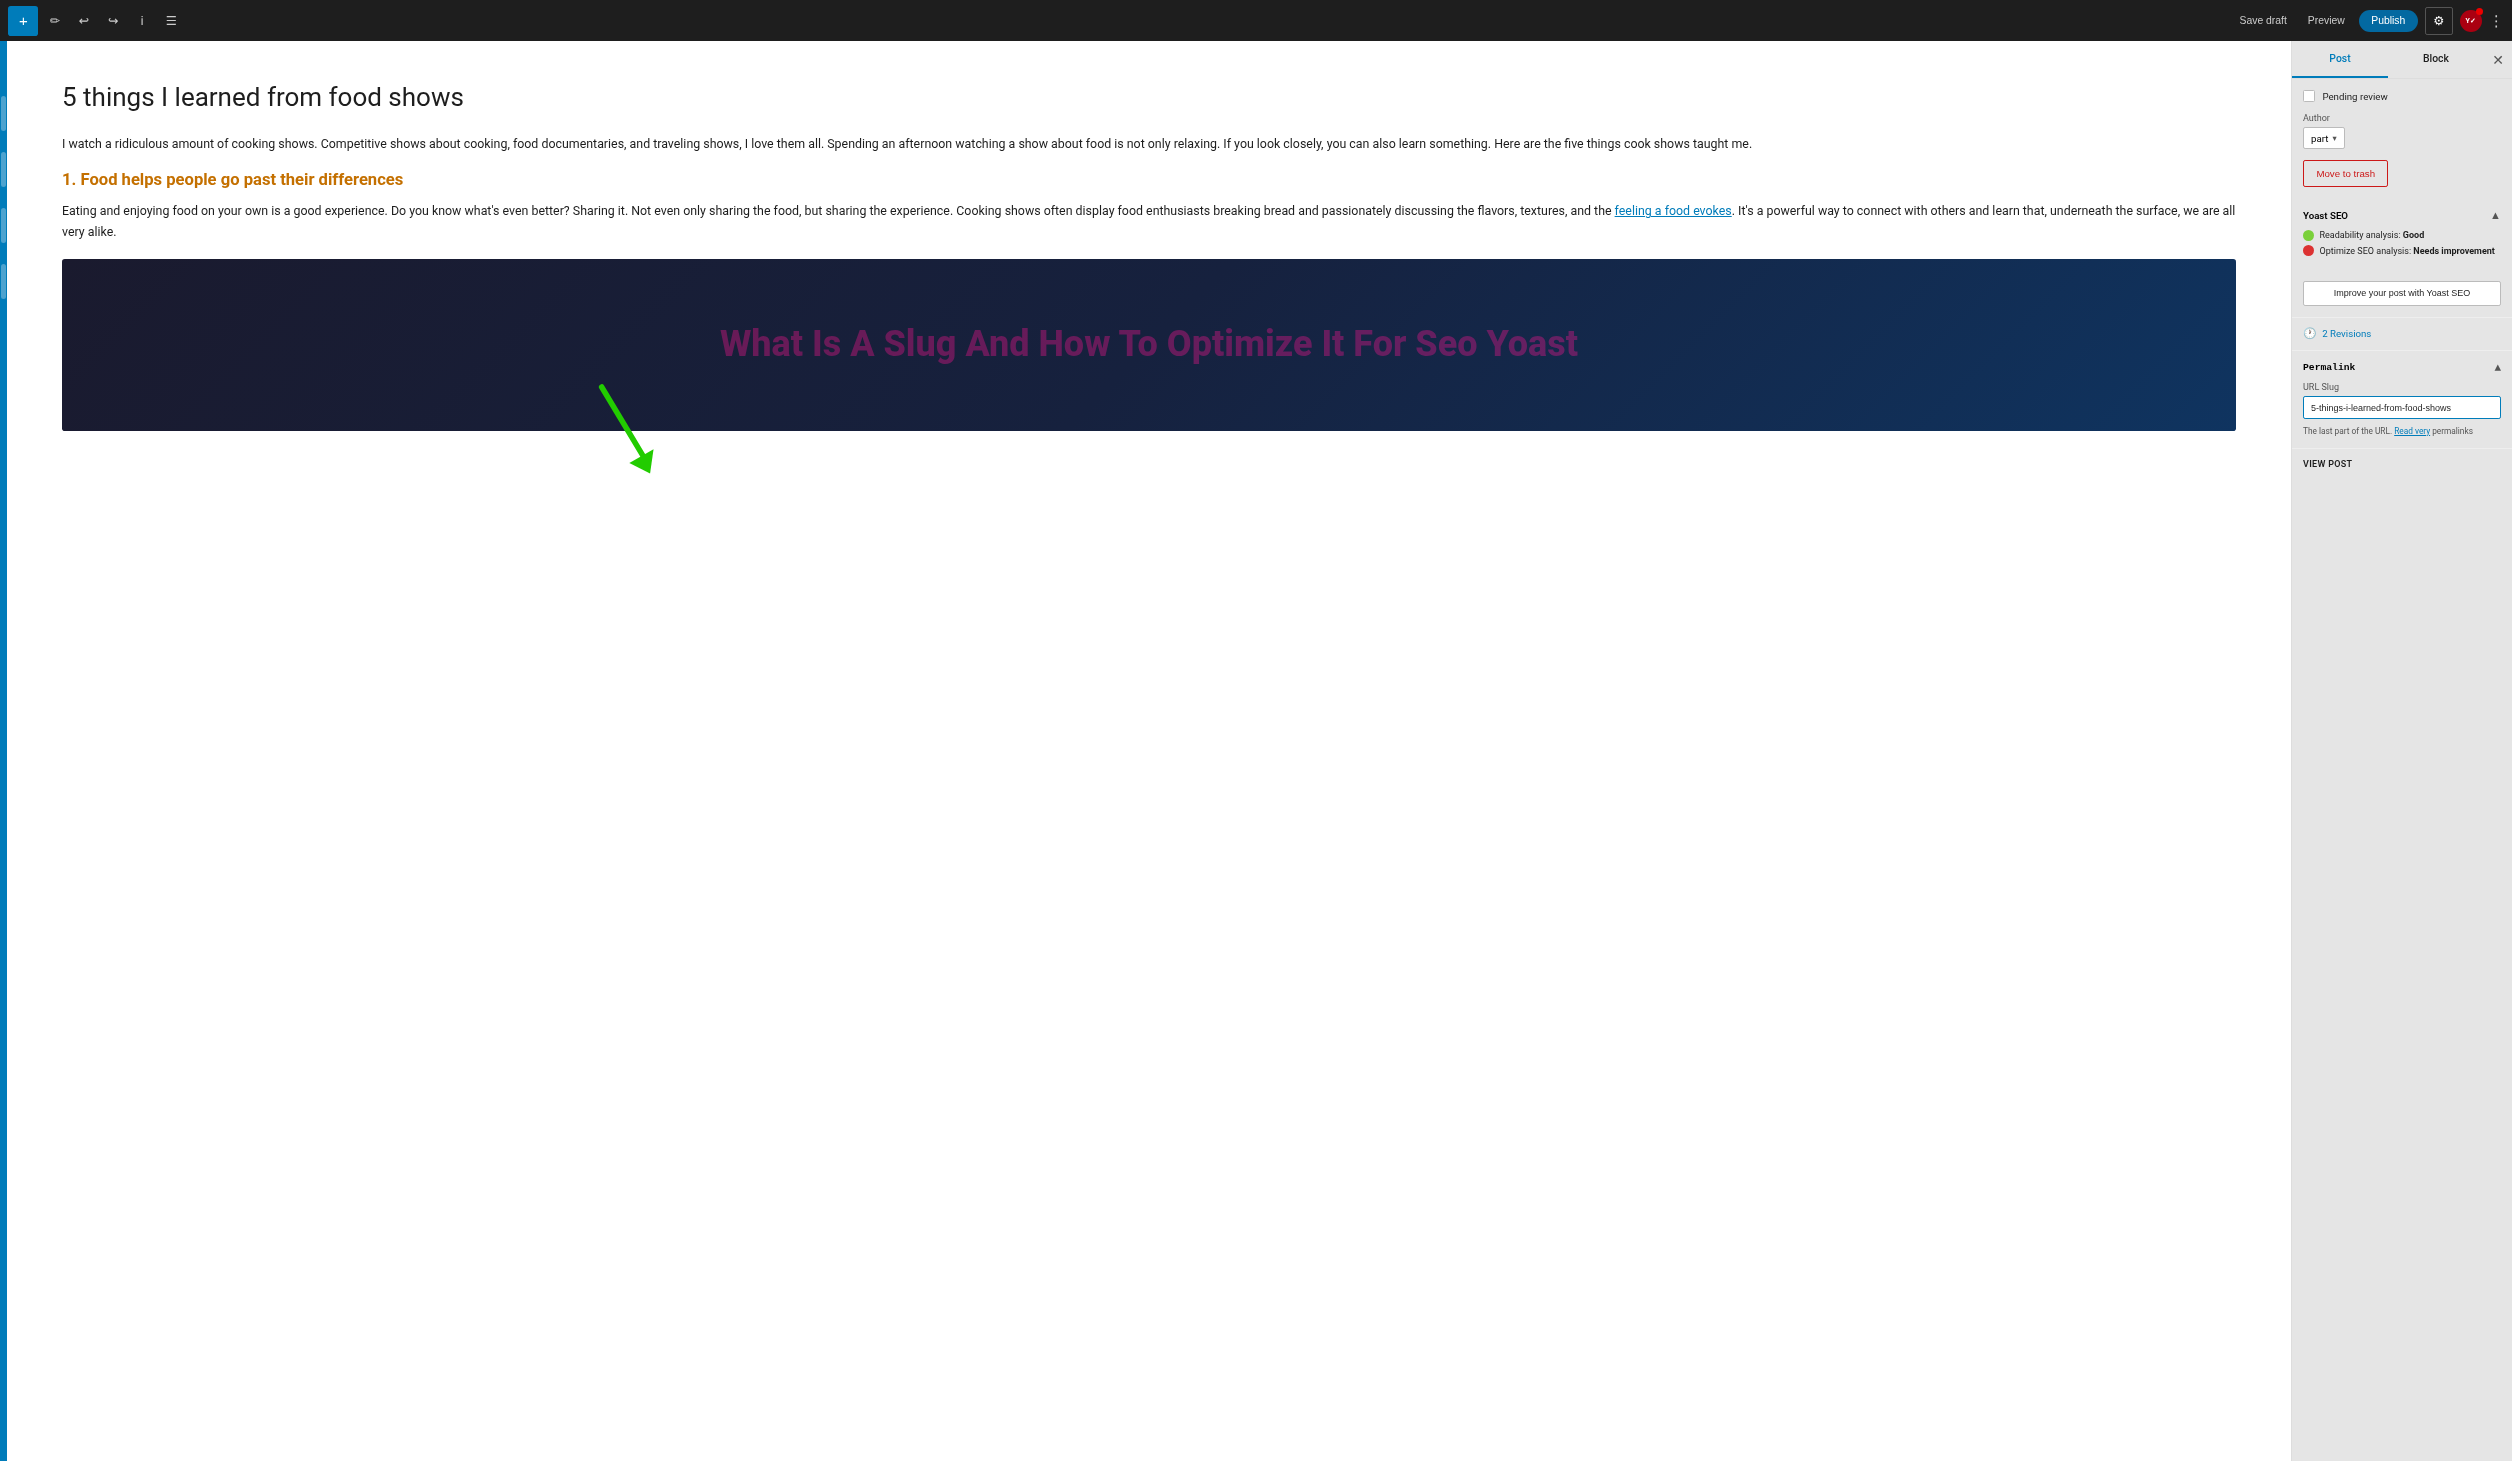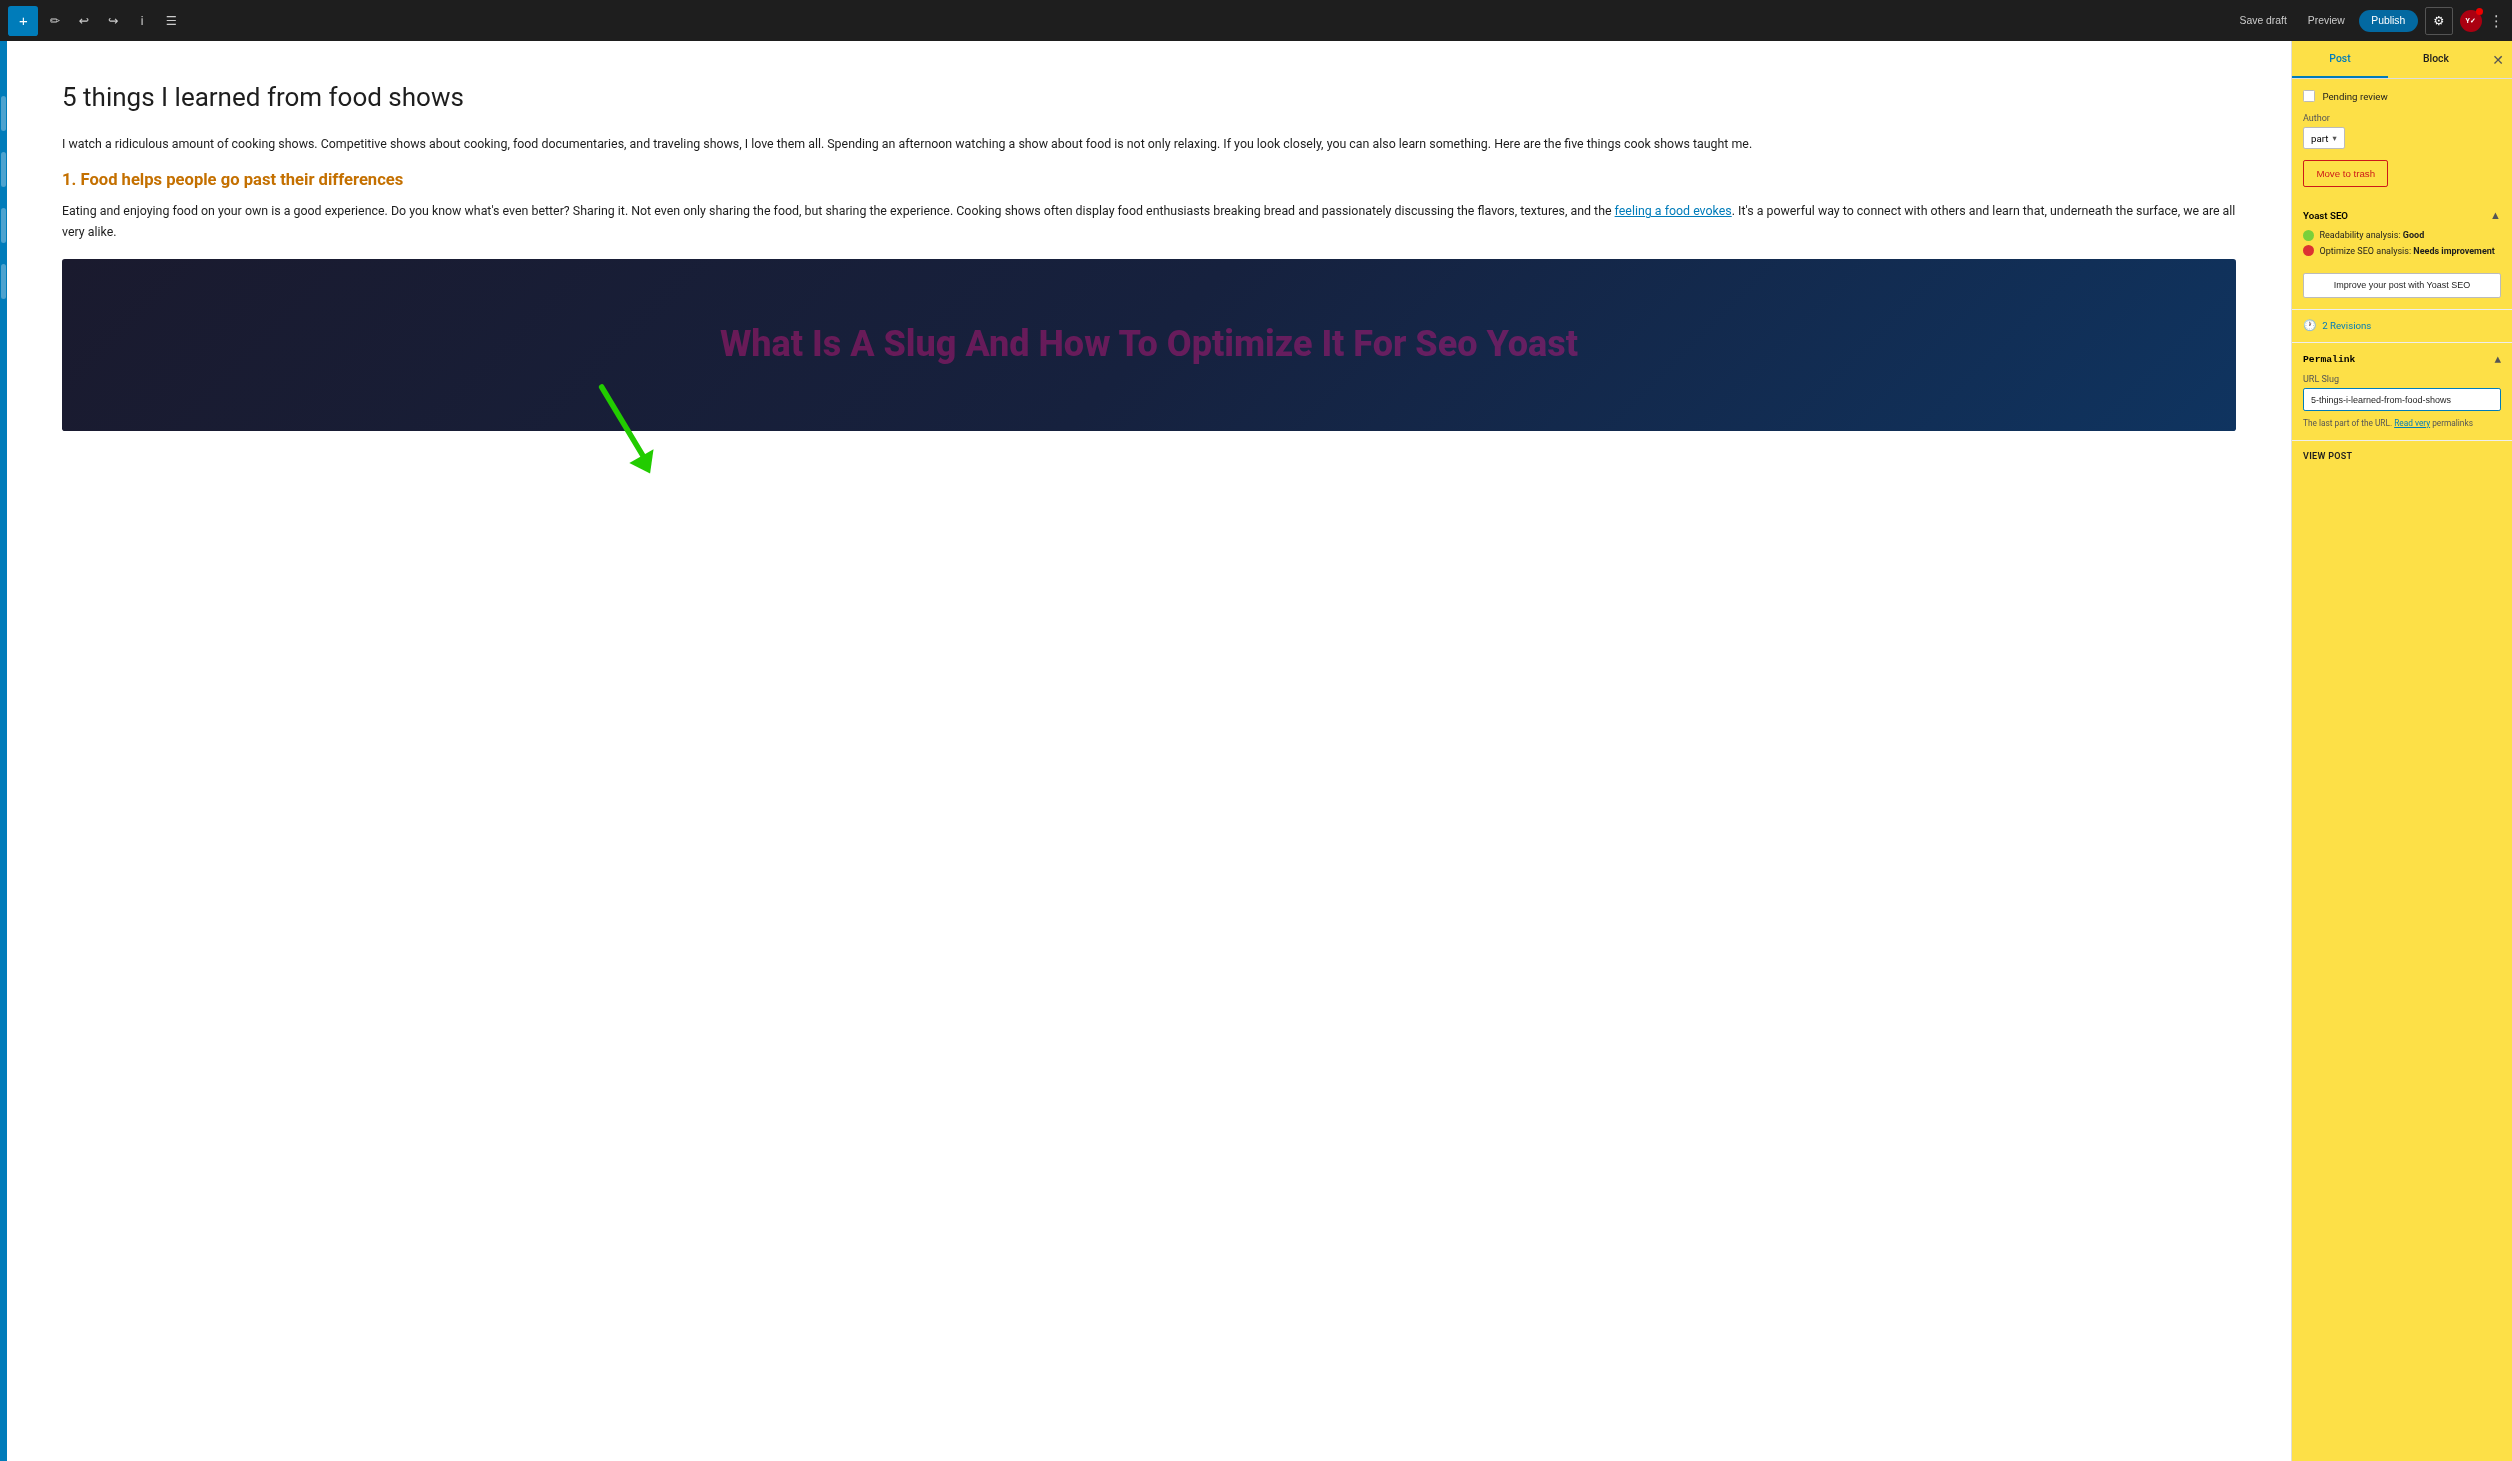--- a/index.html
+++ b/index.html
@@ -68,21 +68,21 @@
     }
 
     
     .green-arrow {
       position: absolute; left: 567px; top: 339px; width: 83px; height: 97px;
       pointer-events: none; z-index: 10;
     }
 
     
     .sidebar {
-      width: 221px; border-left: 0.7px solid #ddd; background: #fde047; overflow-y: auto; flex-shrink: 0;
+      width: 221px; border-left: 0.7px solid #ddd; background: #e5e5e5; overflow-y: auto; flex-shrink: 0;
     }
     .sidebar-header {
       display: flex; align-items: center; border-bottom: 0.7px solid #ddd; padding: 0;
     }
     .sidebar-tab {
       flex: 1; text-align: center; padding: 11px 0; font-size: 10.4px; font-weight: 500;
       color: #1e1e1e; cursor: pointer; border-bottom: 2.1px solid transparent;
     }
     .sidebar-tab.active { border-bottom: 2.1px solid #007cba; color: #007cba; }
     .sidebar-close {
@@ -115,21 +115,21 @@
     
     .yoast-section { padding: 11px; border-bottom: 0.7px solid #eee; }
     .yoast-title-row { display: flex; align-items: center; justify-content: space-between; margin-bottom: 8.3px; }
     .yoast-title { font-size: 9.7px; font-weight: 600; }
     .yoast-analysis-row { display: flex; align-items: center; gap: 5.5px; font-size: 9px; margin-bottom: 4.1px; }
     .circle-green { width: 11px; height: 11px; background: #7ad03a; border-radius: 50%; flex-shrink: 0; }
     .circle-red { width: 11px; height: 11px; background: #dc3232; border-radius: 50%; flex-shrink: 0; }
     .analysis-text { color: #1e1e1e; }
     .analysis-text strong { font-weight: 700; }
     .btn-improve {
-      margin-top: 13px; width: 100%; border: 0.7px solid #bbb; background: #fff;
+      margin-top: 21px; width: 100%; border: 0.7px solid #bbb; background: #fff;
       padding: 6.2px 8.3px; font-size: 9px; border-radius: 2.1px; cursor: pointer; color: #1e1e1e;
     }
 
     
     .revisions-row {
       display: flex; align-items: center; gap: 5.5px; padding: 9.7px 11px;
       border-bottom: 0.7px solid #eee; cursor: pointer; font-size: 9.7px; color: #007cba;
     }
     .revisions-icon { font-size: 11px; }
 

